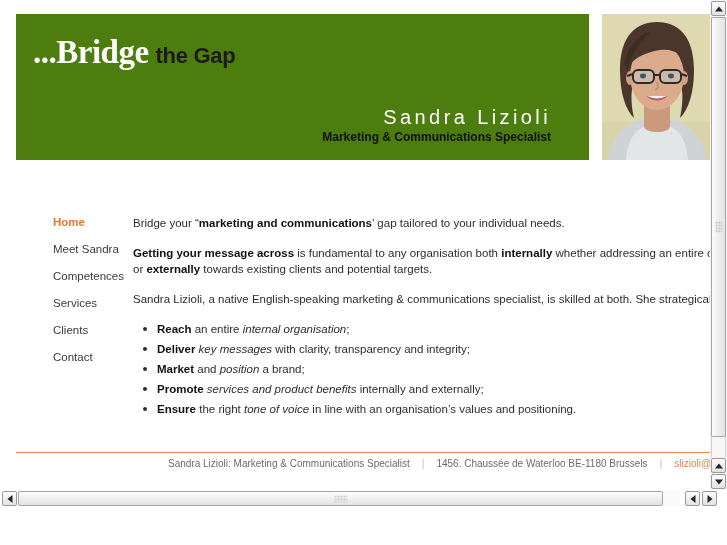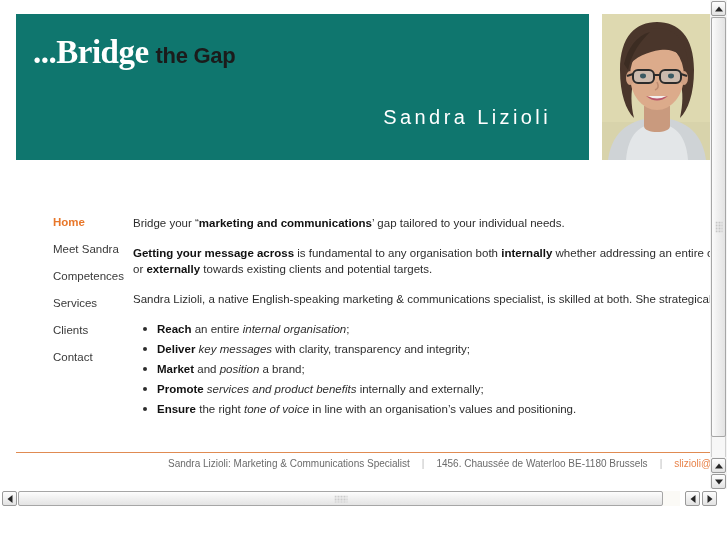--- a/index.html
+++ b/index.html
@@ -33,21 +33,21 @@
     background: #ffffff;
   }
 
   
   #banner {
     position: absolute;
     left: 16px;
     top: 14px;
     width: 573px;
     height: 146px;
-    background: #0f766e;
+    background: #4d7c0f;
   }
   #brand {
     position: absolute;
     left: 17px;
     top: 20px;
     white-space: nowrap;
   }
   #brand .bridge {
     font-family: "Liberation Serif", "DejaVu Serif", serif;
     font-weight: bold;
@@ -293,20 +293,21 @@
 
 <div id="viewport">
   <div id="page">
 
     <div id="banner">
       <div id="brand">
         <span class="bridge">...Bridge</span><span class="gap">the Gap</span>
       </div>
       <div id="person">
         <div class="pname">Sandra Lizioli</div>
+        <div class="prole">Marketing &amp; Communications Specialist</div>
       </div>
     </div>
 
     <div id="portrait">
       <svg class="face-svg" width="110" height="146" viewBox="0 0 110 146">
         <rect x="0" y="0" width="110" height="146" fill="#ded9b0"></rect>
         <rect x="0" y="108" width="110" height="38" fill="#d8d3ab"></rect>
 
         <path d="M6 146 C10 116 30 104 55 104 C80 104 100 116 104 146 Z" fill="#cfd3d6"></path>
         <path d="M24 146 C26 120 38 110 55 110 C72 110 84 120 86 146 Z" fill="#e3e6e8"></path>

